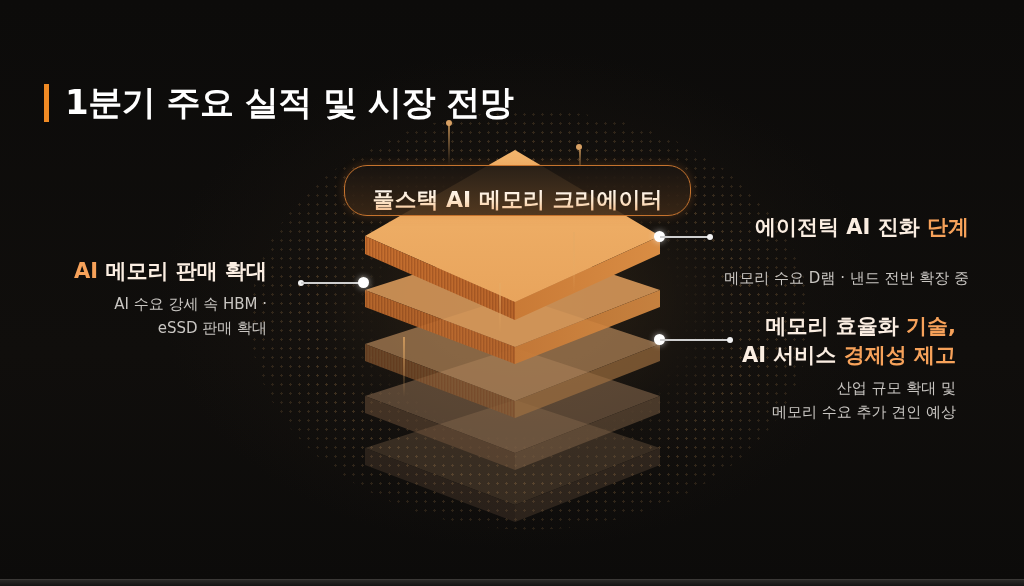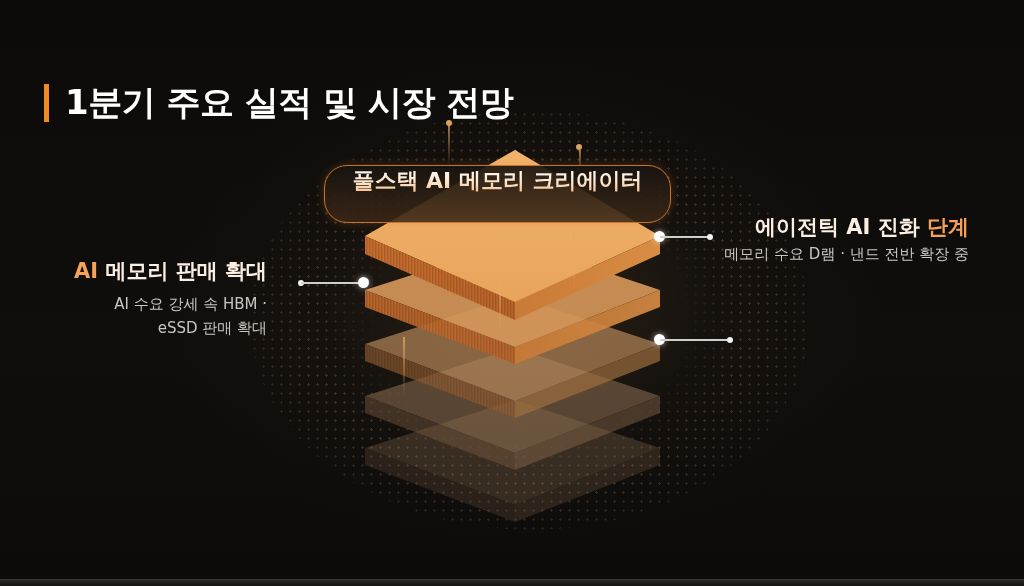--- a/index.html
+++ b/index.html
@@ -27,24 +27,24 @@
     .title-wrap { position: absolute; left: 44px; top: 60px; display: flex; align-items: center; gap: 16px; margin-top: 20px; }
     .title-bar { width: 5px; height: 38px; background: #f08a24; }
     .title { font-size: 34px; font-weight: bold; color: #ffffff; letter-spacing: -0.5px; }
 
     
     .layer { position: absolute; left: 0; top: 0; width: 1024px; height: 586px; pointer-events: none; }
     .layer svg { position: absolute; left: 0; top: 0; }
 
     
     .pill {
-      position: absolute; left: 324px; top: 165px; width: 347px; height: 58px;
+      position: absolute; left: 344px; top: 165px; width: 347px; height: 51px;
       border-radius: 23px; border: 1.5px solid #c5732e;
       background: linear-gradient(180deg, rgba(25,20,16,0.92) 0%, rgba(60,40,22,0.88) 100%);
-      display: flex; align-items: flex-start; justify-content: center;
+      display: flex; align-items: flex-end; justify-content: center;
       box-shadow: 0 0 10px rgba(230,130,50,0.25);
     }
     .pill-text {
       font-size: 22px; font-weight: bold;
       background: linear-gradient(180deg,#ffffff 0%,#fde5c9 55%,#f3b27a 100%);
       -webkit-background-clip: text; background-clip: text; color: transparent;
     }
 
     
     .anno { position: absolute; }
@@ -152,24 +152,34 @@
     <div class="anno-desc">eSSD 판매 확대</div>
   </div>
   <div class="dot-sm" style="left:298px; top:280px;"></div>
   <div class="connector" style="left:301px; top:282px; width:62px;"></div>
   <div class="dot-lg" style="left:358px; top:277px;"></div>
 
   <div class="anno right1">
     <div class="anno-title">
       <span class="w">에이전틱 AI 진화 </span><span class="o">단계</span>
     </div>
-    <div class="anno-desc" style="margin-top:0;">메모리 수요 D램 · 낸드 전반 확장 중</div>
+    <div class="anno-desc" style="margin-top:24px;">메모리 수요 D램 · 낸드 전반 확장 중</div>
   </div>
   <div class="dot-lg" style="left:654px; top:231px;"></div>
   <div class="connector" style="left:660px; top:236px; width:50px;"></div>
   <div class="dot-sm" style="left:707px; top:234px;"></div>
 
+  <div class="anno right2">
+    <div class="anno-title">
+      <span class="w">메모리 효율화 </span><span class="o">기술,</span>
+    </div>
+    <div class="anno-title">
+      <span class="w">AI 서비스 </span><span class="o">경제성 제고</span>
+    </div>
+    <div class="anno-desc" style="margin-top:6px;">산업 규모 확대 및</div>
+    <div class="anno-desc">메모리 수요 추가 견인 예상</div>
+  </div>
   <div class="dot-lg" style="left:654px; top:334px;"></div>
   <div class="connector" style="left:660px; top:339px; width:70px;"></div>
   <div class="dot-sm" style="left:727px; top:337px;"></div>
 
   <div class="bottom-bar"></div>
 </div>
 
 </body></html>

